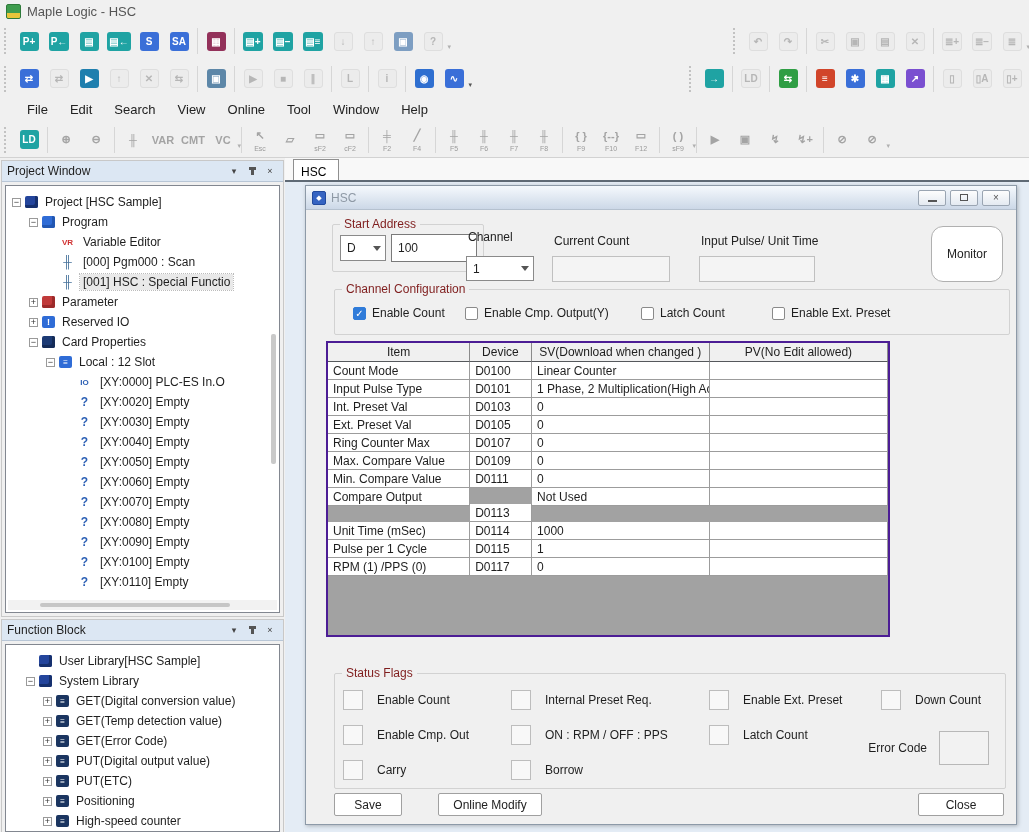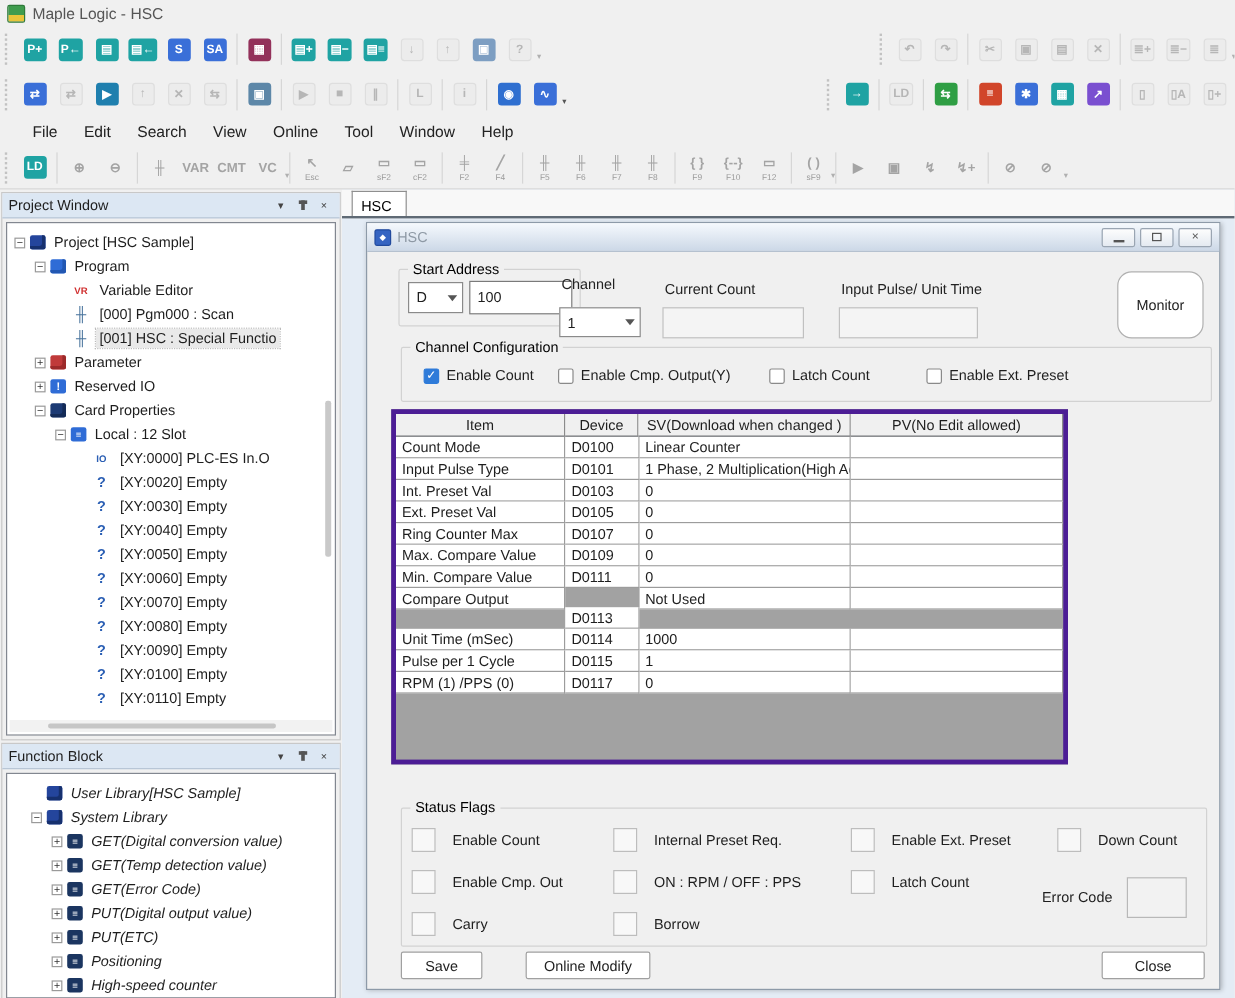--- a/index.html
+++ b/index.html
@@ -76,37 +76,37 @@
   .dialog { position:absolute; left:20px; top:27px; width:712px; height:640px; background:#f0f0f0; border:1px solid #8d9aa8; box-shadow:1px 1px 4px rgba(0,0,0,.25); }
   .dlg-title { height:24px; background:linear-gradient(#f5f9fd,#ccd8e7); border-bottom:1px solid #b5c1cf; display:flex; align-items:center; padding:0 6px; }
   .dico { width:14px; height:14px; border-radius:2px; background:#3564c2; border:1px solid #214a9e; color:#fff; font-size:7px; display:flex; align-items:center; justify-content:center; margin-right:5px; }
   .dtext { color:#8e99a5; font-size:12px; }
   .win-btns { margin-left:auto; display:flex; gap:4px; }
   .win-btn { width:28px; height:16px; background:linear-gradient(#fdfdfd,#e4eaf1); border:1px solid #9aa5b2; border-radius:2px; display:flex; align-items:center; justify-content:center; padding:0; color:#555; font-size:10px; }
   .g-min { width:9px; height:2px; background:#555; margin-top:7px; }
   .g-rest { width:8px; height:7px; border:1px solid #555; background:transparent; }
 
   .groupbox { position:absolute; border:1px solid #d2d2d2; border-radius:2px; }
-  .gb-legend { position:absolute; top:-8px; left:7px; background:#f0f0f0; padding:0 4px; font-size:12px; color:#000000; white-space:nowrap; }
+  .gb-legend { position:absolute; top:-8px; left:7px; background:#f0f0f0; padding:0 4px; font-size:12px; color:#7f1d1d; white-space:nowrap; }
 
   .combo { position:absolute; background:#fff; border:1px solid #8a8a8a; display:flex; align-items:center; padding-left:6px; }
   .combo .arr { margin-left:auto; width:16px; height:100%; display:flex; align-items:center; justify-content:center; }
   .combo .arr::after { content:""; border:4px solid transparent; border-top:5px solid #555; margin-top:4px; }
   .field { position:absolute; background:#fff; border:1px solid #7a7a7a; display:flex; align-items:center; padding-left:6px; }
   .field.ro { background:#f4f4f4; border:1px solid #c0c0c0; }
   .flabel { position:absolute; font-size:12px; color:#222; white-space:nowrap; }
 
   .btn { position:absolute; background:#fff; border:1px solid #a0a0a0; border-radius:2px; font-family:"Liberation Sans",sans-serif; font-size:12px; color:#222; display:flex; align-items:center; justify-content:center; }
   .monitor-btn { left:625px; top:40px; width:72px; height:56px; border-radius:12px; border-color:#b0b0b0; }
 
   .cb { position:absolute; display:flex; align-items:center; }
   .cbbox { width:13px; height:13px; border:1px solid #8a8a8a; border-radius:2px; background:#fff; margin-right:6px; display:flex; align-items:center; justify-content:center; font-size:10px; color:#fff; flex:none; }
   .cbbox.checked { background:#2f7bd9; border-color:#2f7bd9; }
 
-  .grid { position:absolute; left:20px; top:155px; width:564px; height:296px; background:#a2a2a2; border:4px solid #4c1d95; overflow:hidden; }
+  .grid { position:absolute; left:20px; top:155px; width:564px; height:296px; background:#a2a2a2; border:2px solid #4c1d95; overflow:hidden; }
   .trh, .trr { display:flex; }
   .th { background:#f0f0f0; border-right:1px solid #8b8b8b; border-bottom:1px solid #55585c; height:19px; display:flex; align-items:center; justify-content:center; font-size:12px; }
   .td { background:#fff; border-right:1px solid #9c9c9c; border-bottom:1px solid #9c9c9c; height:18px; display:flex; align-items:center; padding-left:5px; font-size:12px; white-space:nowrap; overflow:hidden; }
 
   .sf-rows { position:absolute; left:0; top:8px; right:0; }
   .sf-row { display:flex; align-items:center; height:35px; padding-left:8px; }
   .flag { display:flex; align-items:center; flex:none; }
   .fbox { width:20px; height:20px; background:#f8f8f8; border:1px solid #bdbdbd; margin-right:14px; flex:none; }
   .fw0 { width:168px; } .fw1 { width:198px; } .fw2 { width:172px; } .fw3 { width:160px; }
   .errcode { position:absolute; right:16px; top:57px; display:flex; align-items:center; gap:12px; }
@@ -596,21 +596,21 @@
           <span class="panel-title">Function Block</span>
           <span class="ph-btns">
             <button class="ph-btn">▾</button>
             <button class="ph-btn">
                 <span class="pin-glyph"></span>
               </button>
             <button class="ph-btn">×</button>
           </span>
         </div>
         <div class="tree-wrap">
-          <div class="tree" id="ftree" style="padding-left:14px;font-style:italic;">
+          <div class="tree" id="ftree" style="padding-left:14px;">
               <div class="tree-row" style="padding-left: 6px;">
                 <span class="tspacer"></span>
                 <span class="ticon ti-project"></span>
                 <span class="tlabel">User Library[HSC Sample]</span>
               </div>
               <div class="tree-row" style="padding-left: 6px;">
                 <span class="expand">−</span>
                 <span class="ticon ti-project"></span>
                 <span class="tlabel">System Library</span>
               </div>

